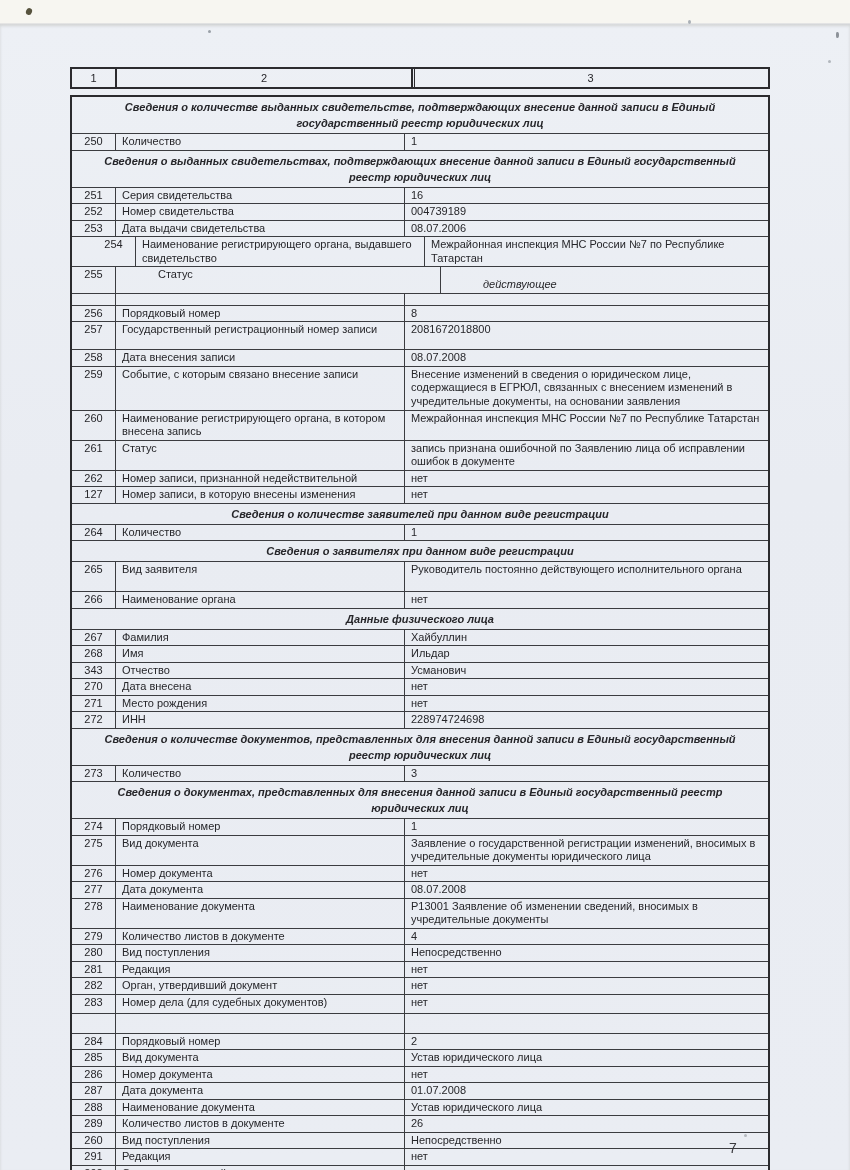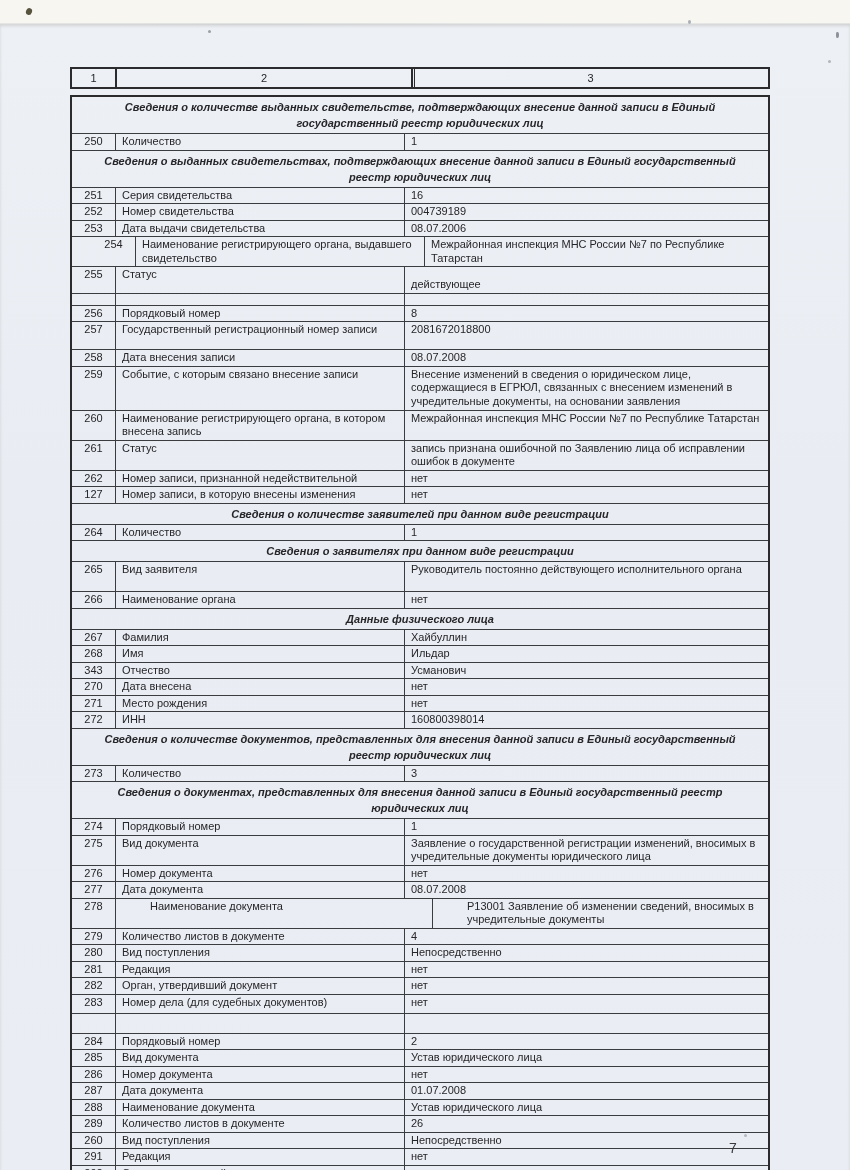--- a/index.html
+++ b/index.html
@@ -101,24 +101,24 @@
     <div class="trow">
       <div class="c-num">253</div>
       <div class="c-label">Дата выдачи свидетельства</div>
       <div class="c-value">08.07.2006</div>
     </div>
     <div class="trow" style="min-height: 30px; padding-left: 20px;">
       <div class="c-num">254</div>
       <div class="c-label">Наименование регистрирующего органа, выдавшего свидетельство</div>
       <div class="c-value">Межрайонная инспекция МНС России №7 по Республике Татарстан</div>
     </div>
-    <div class="trow" style="min-height: 25px;">
+    <div class="trow" style="min-height: 25px; gap: 36px;">
       <div class="c-num">255</div>
       <div class="c-label">Статус</div>
-      <div class="c-value" style="padding-top: 11px;">действующее</div>
+      <div class="c-value" style="padding-top: 11px; font-style: italic;">действующее</div>
     </div>
     <div class="trow" style="min-height: 12px;">
       <div class="c-num"></div>
       <div class="c-label"></div>
       <div class="c-value"></div>
     </div>
     <div class="trow">
       <div class="c-num">256</div>
       <div class="c-label">Порядковый номер</div>
       <div class="c-value">8</div>
@@ -203,21 +203,21 @@
       <div class="c-value">нет</div>
     </div>
     <div class="trow">
       <div class="c-num">271</div>
       <div class="c-label">Место рождения</div>
       <div class="c-value">нет</div>
     </div>
     <div class="trow">
       <div class="c-num">272</div>
       <div class="c-label">ИНН</div>
-      <div class="c-value">160800398014</div>
+      <div class="c-value">228974724698</div>
     </div>
     <div class="trow section">
       <div class="section-text">Сведения о количестве документов, представленных для внесения данной записи в Единый государственный реестр юридических лиц</div>
     </div>
     <div class="trow">
       <div class="c-num">273</div>
       <div class="c-label">Количество</div>
       <div class="c-value">3</div>
     </div>
     <div class="trow section">
@@ -236,21 +236,21 @@
     <div class="trow">
       <div class="c-num">276</div>
       <div class="c-label">Номер документа</div>
       <div class="c-value">нет</div>
     </div>
     <div class="trow">
       <div class="c-num">277</div>
       <div class="c-label">Дата документа</div>
       <div class="c-value">08.07.2008</div>
     </div>
-    <div class="trow" style="min-height: 30px; gap: 28px;">
+    <div class="trow" style="min-height: 30px;">
       <div class="c-num">278</div>
       <div class="c-label">Наименование документа</div>
       <div class="c-value">Р13001 Заявление об изменении сведений, вносимых в учредительные документы</div>
     </div>
     <div class="trow">
       <div class="c-num">279</div>
       <div class="c-label">Количество листов в документе</div>
       <div class="c-value">4</div>
     </div>
     <div class="trow">

